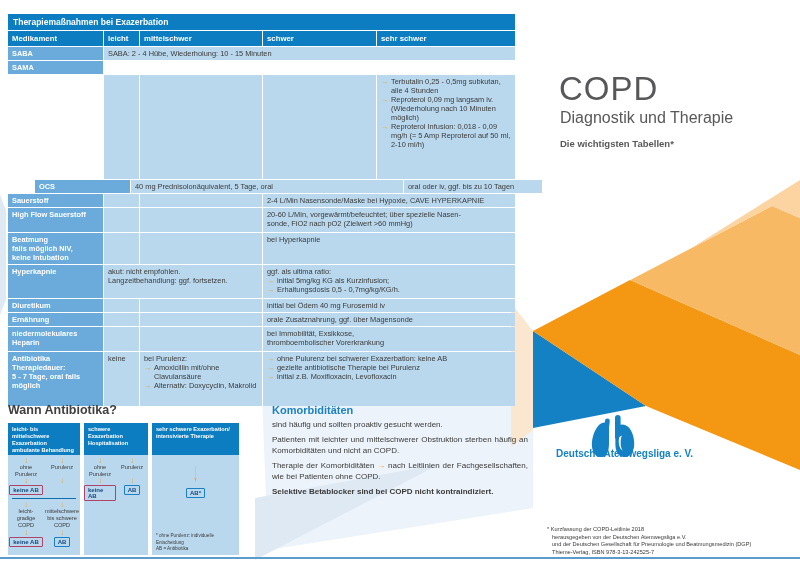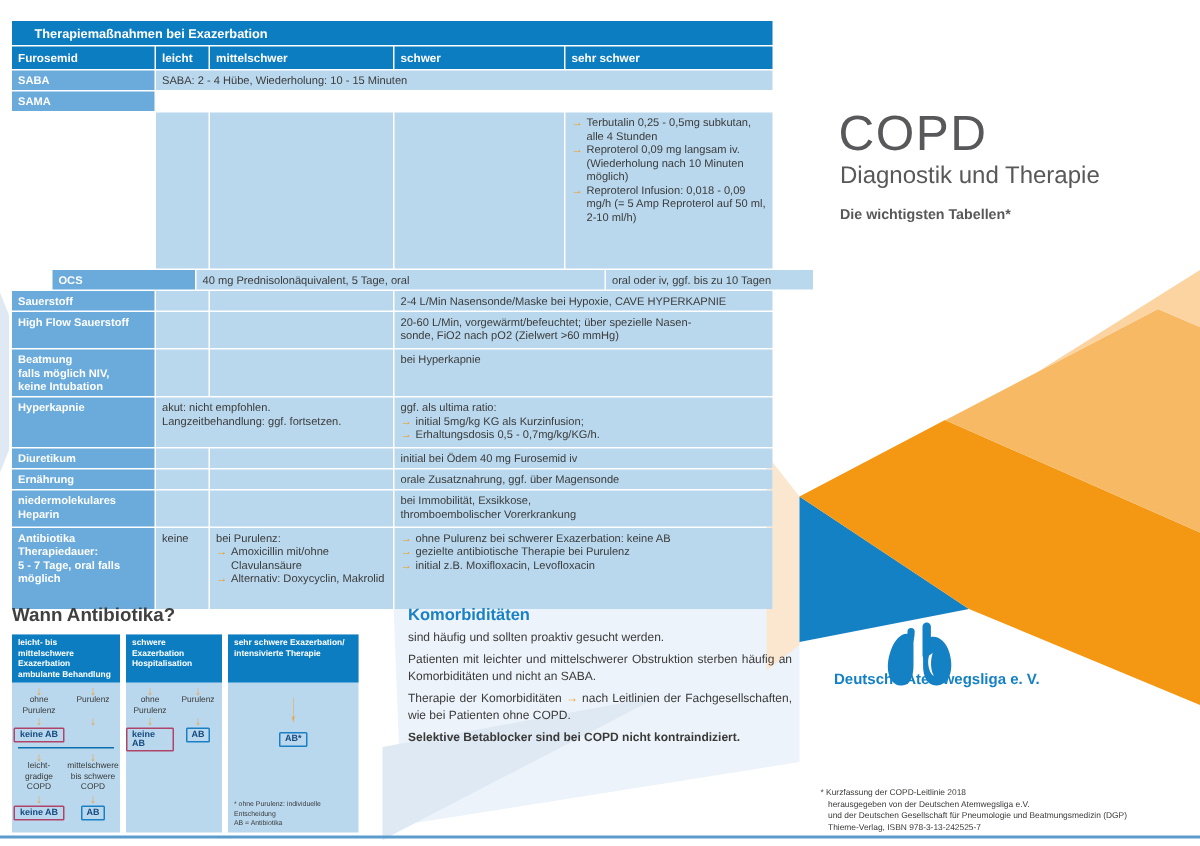--- a/index.html
+++ b/index.html
@@ -3,21 +3,21 @@
 <meta charset="utf-8">
 <style>
   html,body{margin:0;padding:0;background:#e8e8e8;}
   .page{position:relative;width:800px;height:564px;background:#fff;overflow:hidden;
         font-family:"Liberation Sans",sans-serif;color:#3a3a39;}
   svg.deco{position:absolute;left:0;top:0;pointer-events:none;}
 
   
   .twrap{position:absolute;left:8px;top:14px;width:507px;}
   .t-title{background:#0d7dc1;color:#fff;font-weight:bold;font-size:8.5px;line-height:16px;
-           padding:0 15px;margin-bottom:1px;}
+           padding:0 5px;margin-bottom:1px;}
   .tgrid{display:grid;grid-template-columns:95px 35px 122px 113px 138px;gap:1px;background:#fff;margin-bottom:1px;}
   .th{background:#0d7dc1;color:#fff;font-weight:bold;font-size:7.8px;padding:3px 4px;}
   .tlabel{background:#6aabdb;color:#fff;font-weight:bold;font-size:7.4px;line-height:1.22;
           padding:2px 4px;white-space:pre-line;grid-column:1/2;}
   .tcell{background:#b9d8ee;font-size:7.4px;line-height:1.22;padding:2px 4px;}
   .ctext{white-space:pre-line;}
   .bul{display:flex;gap:2px;}
   .barr{color:#f49b12;font-weight:bold;flex:0 0 8px;}
   .btxt{flex:1;}
 
@@ -71,21 +71,21 @@
     <polygon points="511,303 533,331 533,430 511,447" fill="#fbe7cf"></polygon>
     <polygon points="533,331 646,406 533,428" fill="#1581c5"></polygon>
     <polygon points="533,331 630,280 800,355 800,470 646,406" fill="#f49712"></polygon>
     <polygon points="617,287 772,206 800,218 800,355 630,280" fill="#f8b964"></polygon>
     <polygon points="690,249 800,180 800,218 772,206" fill="#fbd4a2"></polygon>
   </svg>
 
   <div class="twrap">
     <div class="t-title">Therapiemaßnahmen bei Exazerbation</div>
     <div class="tgrid" id="thead">
-        <div class="th">Furosemid</div>
+        <div class="th">Medikament</div>
         <div class="th">leicht</div>
         <div class="th">mittelschwer</div>
         <div class="th">schwer</div>
         <div class="th">sehr schwer</div>
       </div>
     <div id="tbody">
         <div class="tgrid" style="min-height: 12px;">
           <div class="tlabel">SABA</div>
           <div class="tcell" style="grid-column: 2 / 6;">
             <div class="ctext">SABA: 2 - 4 Hübe, Wiederholung: 10 - 15 Minuten</div>
@@ -302,21 +302,21 @@
           <div class="">* ohne Purulenz: individuelle Entscheidung</div>
           <div class="">AB = Antibiotika</div>
         </div>
       </div>
     </div>
 
   <div class="komo">
     <h3>Komorbiditäten</h3>
     <div id="komo-body">
         <p class="">sind häufig und sollten proaktiv gesucht werden.</p>
-        <p class="just ">Patienten mit leichter und mittelschwerer Obstruktion sterben häufig an Komorbiditäten und nicht an SABA.</p>
+        <p class="just ">Patienten mit leichter und mittelschwerer Obstruktion sterben häufig an Komorbiditäten und nicht an COPD.</p>
         <p class="just ">Therapie der Komorbiditäten <span class="iarr">→</span> nach Leitlinien der Fachgesellschaften, wie bei Patienten ohne COPD.</p>
         <p class="just bold">Selektive Betablocker sind bei COPD nicht kontraindiziert.</p>
       </div>
   </div>
 
   <div class="cover-title">COPD</div>
   <div class="cover-sub">Diagnostik und Therapie</div>
   <div class="cover-tag">Die wichtigsten Tabellen*</div>
 
   <svg class="logo" viewBox="0 0 70 70">

